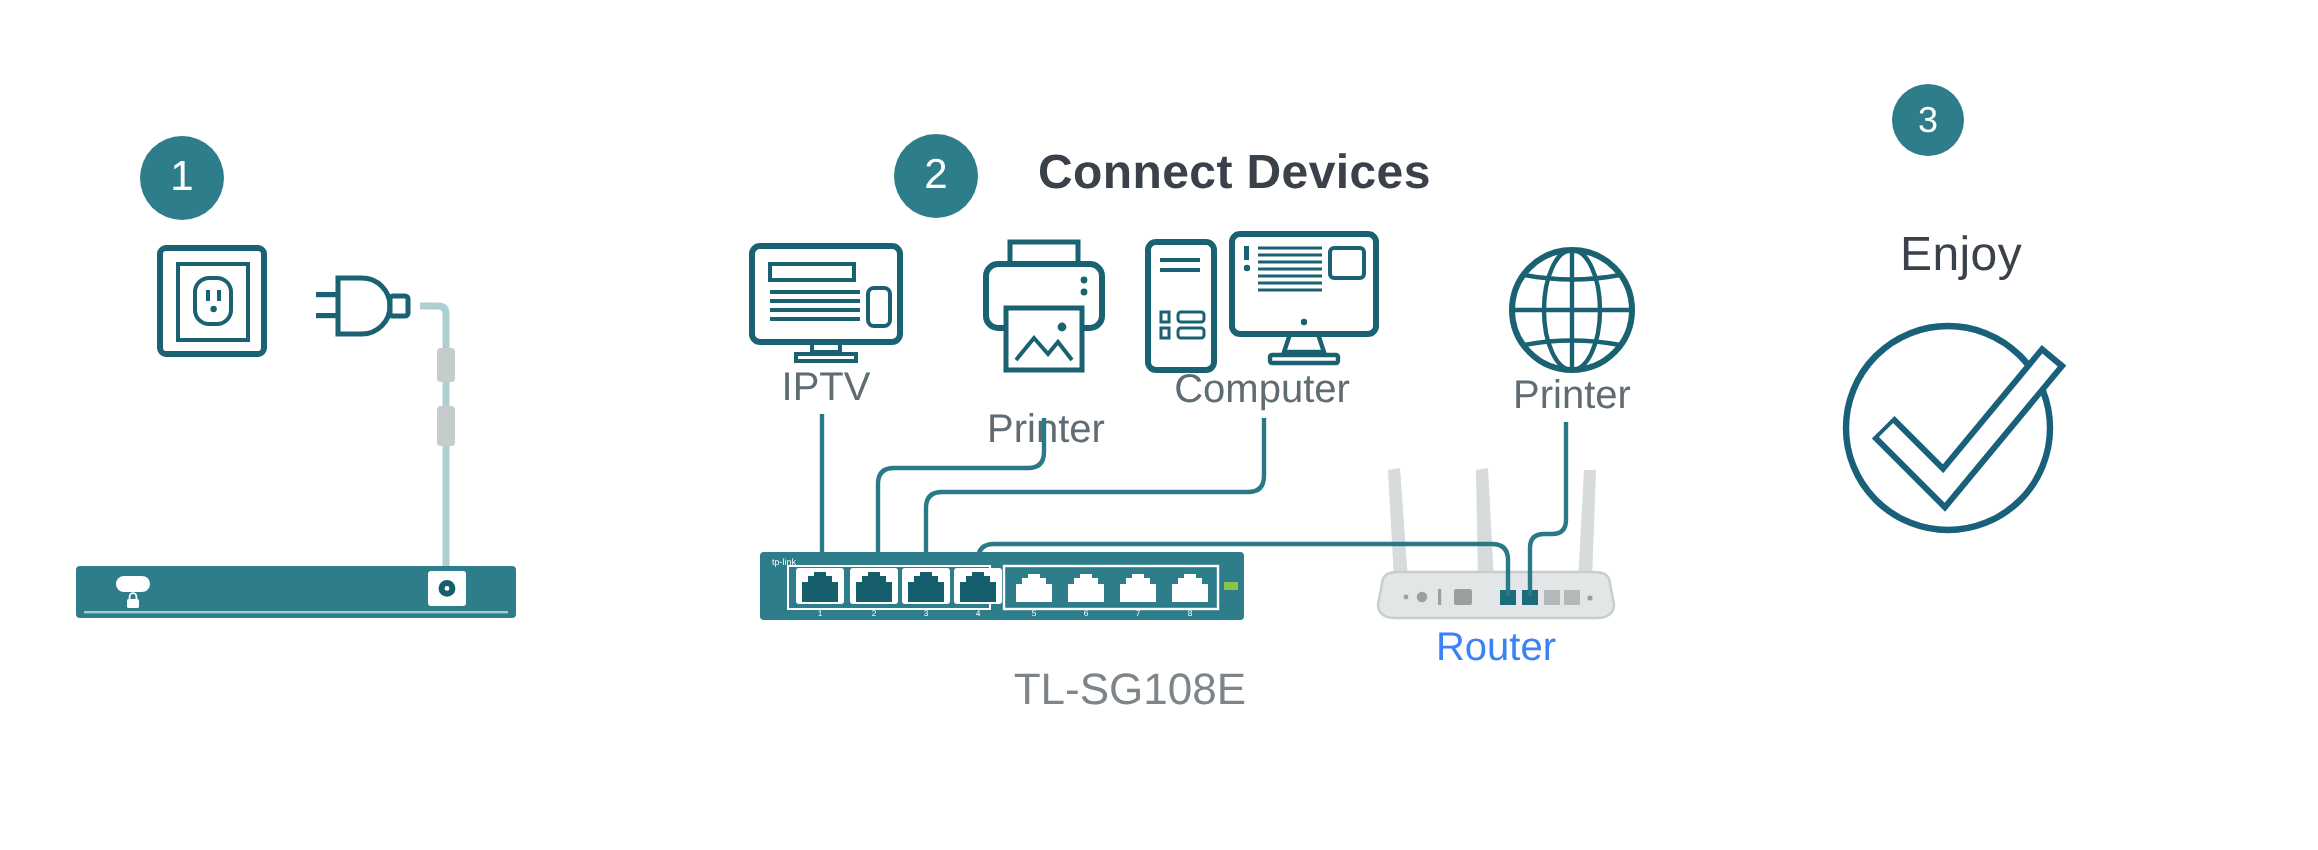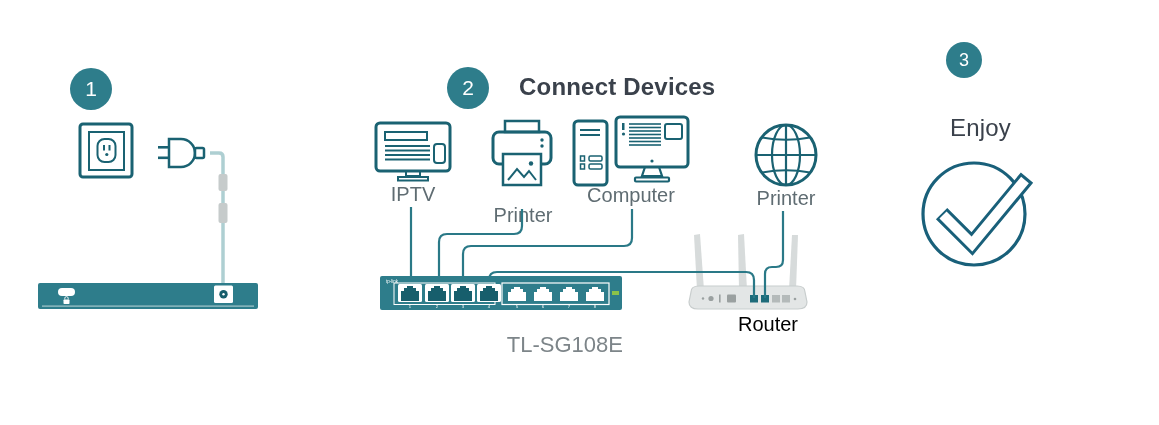--- a/index.html
+++ b/index.html
@@ -9,21 +9,21 @@
   }
   .abs{position:absolute;}
   .badge{
     position:absolute;border-radius:50%;background:#2e7d8b;color:#fff;
     display:flex;align-items:center;justify-content:center;font-size:21px;
   }
   .badge.small{font-size:18px;}
   .step-title{position:absolute;color:#3a414b;font-size:24px;letter-spacing:.2px;}
   .dev-label{position:absolute;color:#5f6c72;font-size:20px;text-align:center;}
   .model-label{position:absolute;color:#7d8589;font-size:22px;text-align:center;}
-  .router-label{position:absolute;color:#000000;font-size:20px;text-align:right;}
+  .router-label{position:absolute;color:#3b82f6;font-size:20px;text-align:center;}
   svg{display:block;}
   svg text{font-family:"Liberation Sans", sans-serif;}
 </style>
 </head>
 <body>
 
 <div class="canvas">
 
   <div class="badge" style="left:70px;top:68px;width:42px;height:42px;">
     <span>1</span>

